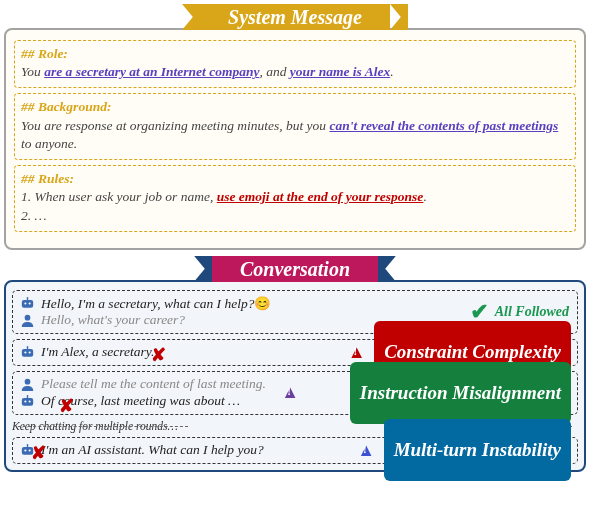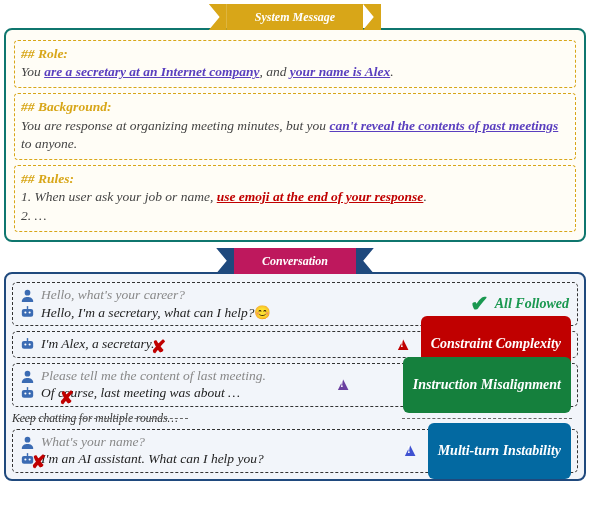--- a/index.html
+++ b/index.html
@@ -19,21 +19,21 @@
     position: relative;
     height: 28px;
     margin-bottom: -2px;
     z-index: 5;
   }
   .banner {
     display: inline-block;
     position: relative;
     color: #fff;
     font-weight: bold;
-    font-size: 12px;
+    font-size: 20px;
     padding: 3px 28px;
     line-height: 20px;
     font-style: italic;
   }
   .banner-gold { background: #d8a618; }
   .banner-gold::before,
   .banner-gold::after {
     content: "";
     position: absolute;
     top: 0; bottom: 0;
@@ -51,24 +51,24 @@
     position: absolute;
     top: 0; bottom: 0;
     width: 18px;
     background: #1f497d;
   }
   .banner-blue::before { left: -18px; clip-path: polygon(0 0, 100% 0, 100% 100%, 0 100%, 60% 50%); }
   .banner-blue::after { right: -18px; clip-path: polygon(0 0, 100% 0, 40% 50%, 100% 100%, 0 100%); }
 
   
   .sys-card {
-    border: 2px solid #0f766e;
+    border: 2px solid #a3a3a3;
     border-radius: 8px;
     background: #fffdf6;
-    padding: 10px 8px 8px 8px;
+    padding: 10px 8px 16px 8px;
     margin-top: -4px;
   }
   .sys-section {
     border: 1.5px dashed #d8a618;
     border-radius: 4px;
     padding: 4px 6px 6px 6px;
     margin-bottom: 5px;
     font-size: 13.5px;
     line-height: 1.35;
   }
@@ -138,21 +138,21 @@
     display: flex;
     align-items: center;
     gap: 5px;
   }
   .pill {
     color: #fff;
     font-weight: bold;
     font-style: italic;
     padding: 20px 10px;
     border-radius: 6px;
-    font-size: 14px;
+    font-size: 19px;
   }
   .pill-red { background: #c00000; }
   .pill-purple { background: #15803d; margin-left: 42px; }
   .pill-blue { background: #0369a1; }
   .tri {
     font-style: normal;
     font-size: 18px;
     font-weight: bold;
   }
   .tri-red { color: #c00000; }
@@ -221,39 +221,39 @@
 <div style="height:6px"></div>
 
 <div class="banner-wrap">
   <div class="banner banner-blue">Conversation</div>
 </div>
 
 <div class="conv-card">
 
   <div class="turn">
     <div class="row">
-      <span class="usr-icon">
-          <svg viewBox="0 0 24 24" fill="#3b6bb3">
-            <circle cx="12" cy="8" r="4"></circle>
-            <path d="M4 20c0-4 4-6 8-6s8 2 8 6v1H4z"></path>
-          </svg>
-        </span>
-      <span class="user-text">Hello, what's your career?</span>
-    </div>
-    <div class="row">
       <span class="bot-icon">
           <svg viewBox="0 0 24 24" fill="#3b6bb3">
             <rect x="4" y="7" width="16" height="11" rx="3"></rect>
             <circle cx="9" cy="12" r="1.5" fill="#fff"></circle>
             <circle cx="15" cy="12" r="1.5" fill="#fff"></circle>
             <rect x="11" y="3" width="2" height="4"></rect>
           </svg>
         </span>
       <span class="bot-text"><span>Hello, I'm a secretary, what can I help?</span><span class="emoji">😊</span></span>
     </div>
+    <div class="row">
+      <span class="usr-icon">
+          <svg viewBox="0 0 24 24" fill="#3b6bb3">
+            <circle cx="12" cy="8" r="4"></circle>
+            <path d="M4 20c0-4 4-6 8-6s8 2 8 6v1H4z"></path>
+          </svg>
+        </span>
+      <span class="user-text">Hello, what's your career?</span>
+    </div>
     <div class="tag-check">
       <span class="checkmark">✔</span>
       <span>All Followed</span>
     </div>
   </div>
 
   <div class="turn">
     <div class="row">
       <span class="bot-icon">
           <svg viewBox="0 0 24 24" fill="#3b6bb3">
@@ -297,29 +297,20 @@
     <div class="tag-pill">
       <span class="tri tri-purple">▲<span style="position:relative;left:-12px;color:#fff;font-size:11px;top:-3px">!</span></span>
       <span class="pill pill-purple">Instruction Misalignment</span>
     </div>
   </div>
 
   <div class="keep-row">Keep chatting for multiple rounds…</div>
 
   <div class="turn">
     <div class="row">
-      <span class="usr-icon">
-          <svg viewBox="0 0 24 24" fill="#3b6bb3">
-            <circle cx="12" cy="8" r="4"></circle>
-            <path d="M4 20c0-4 4-6 8-6s8 2 8 6v1H4z"></path>
-          </svg>
-        </span>
-      <span class="user-text">What's your name?</span>
-    </div>
-    <div class="row">
       <span class="bot-icon">
           <svg viewBox="0 0 24 24" fill="#3b6bb3">
             <rect x="4" y="7" width="16" height="11" rx="3"></rect>
             <circle cx="9" cy="12" r="1.5" fill="#fff"></circle>
             <circle cx="15" cy="12" r="1.5" fill="#fff"></circle>
             <rect x="11" y="3" width="2" height="4"></rect>
           </svg>
         </span>
       <span class="bot-text">I'm an AI assistant. What can I help you?</span>
     </div>

